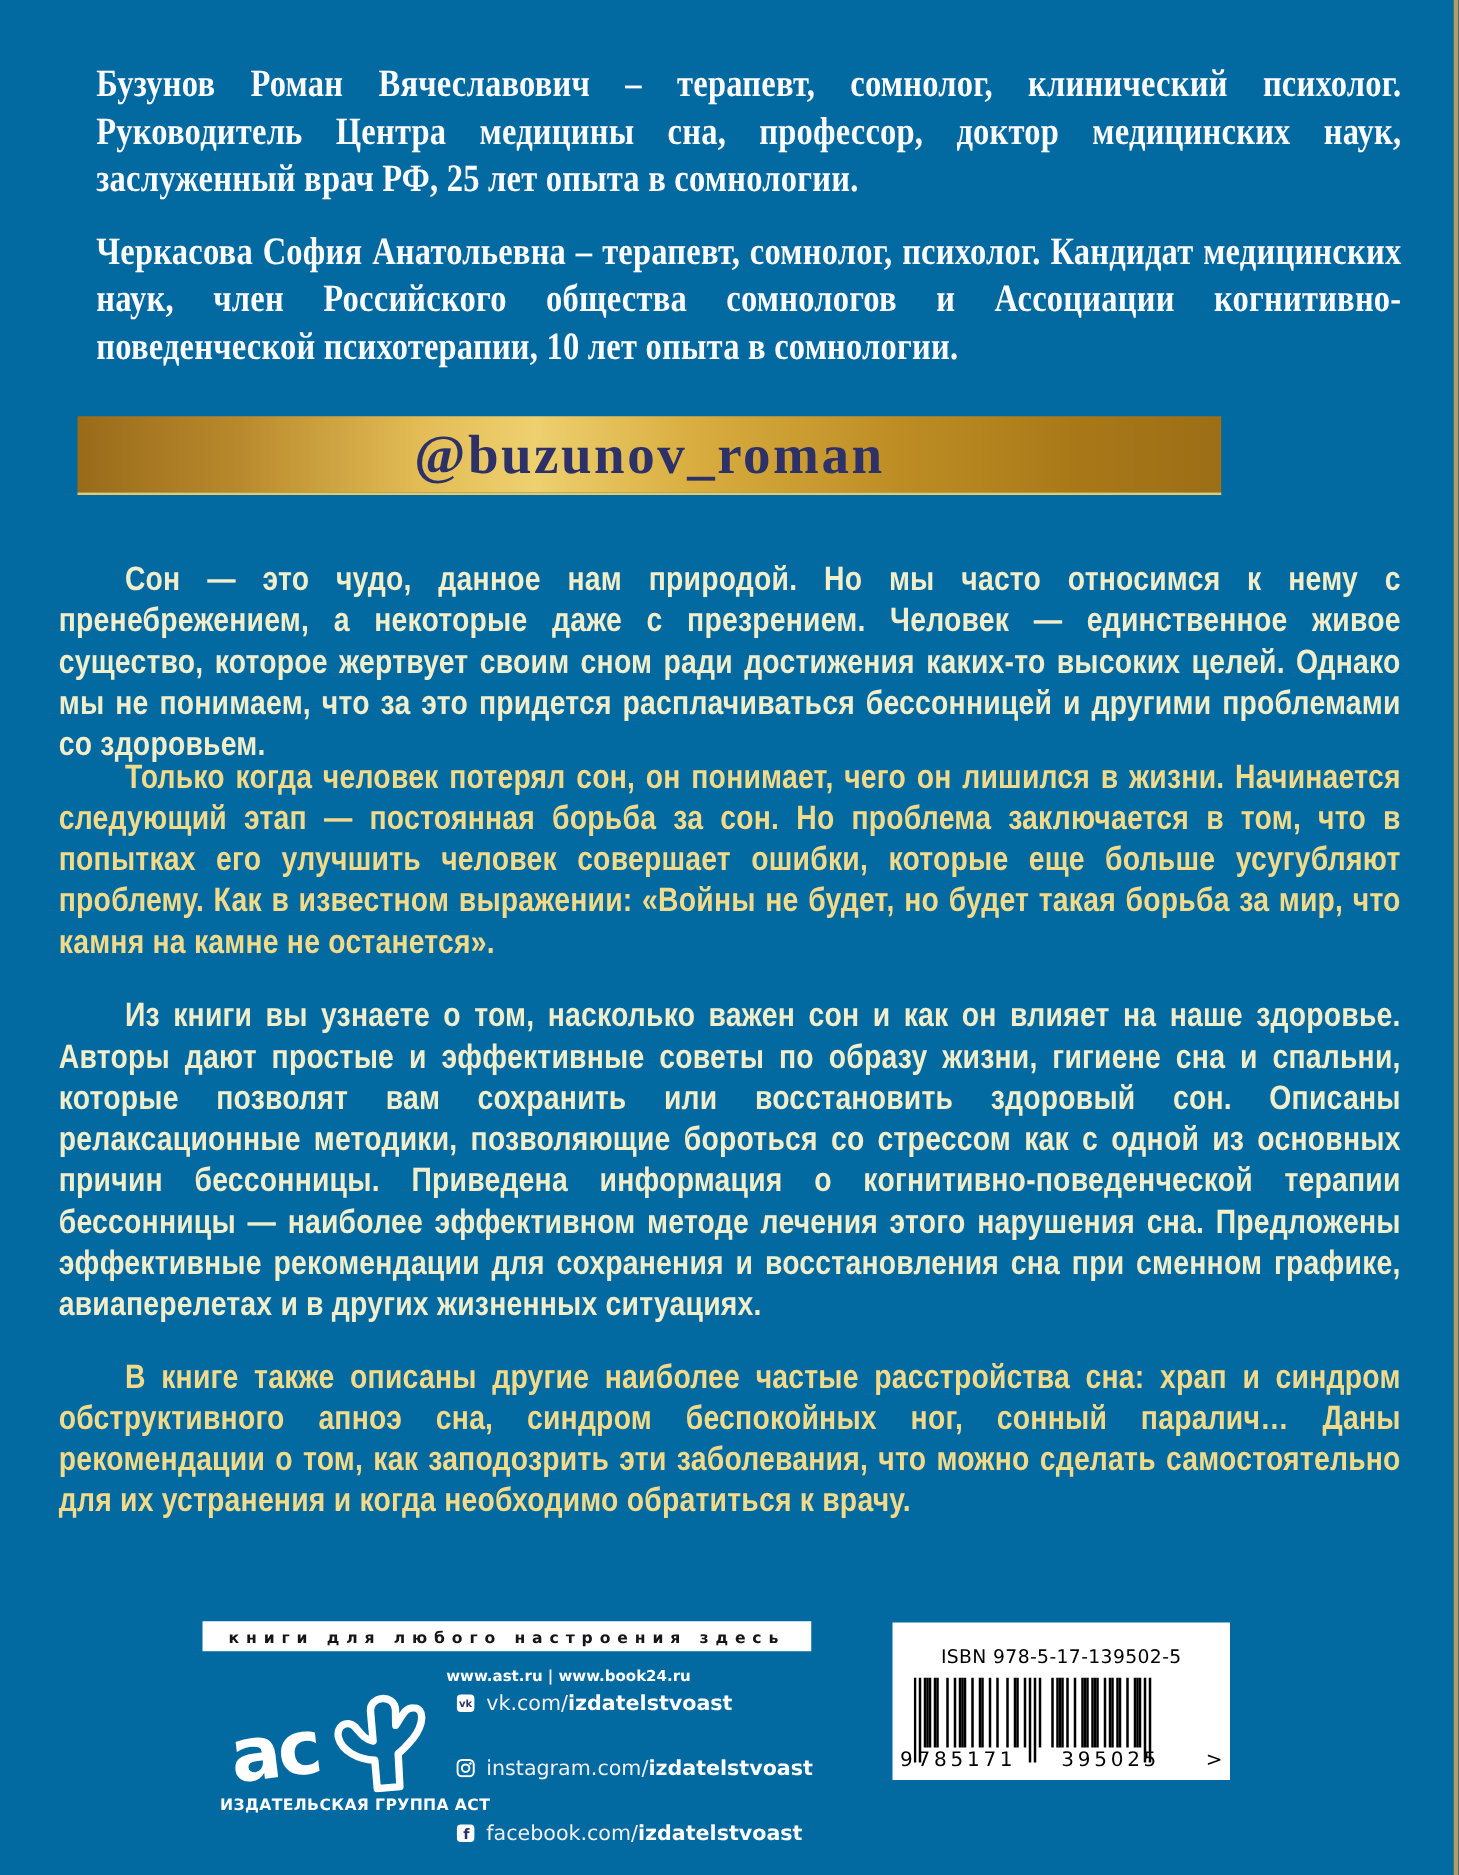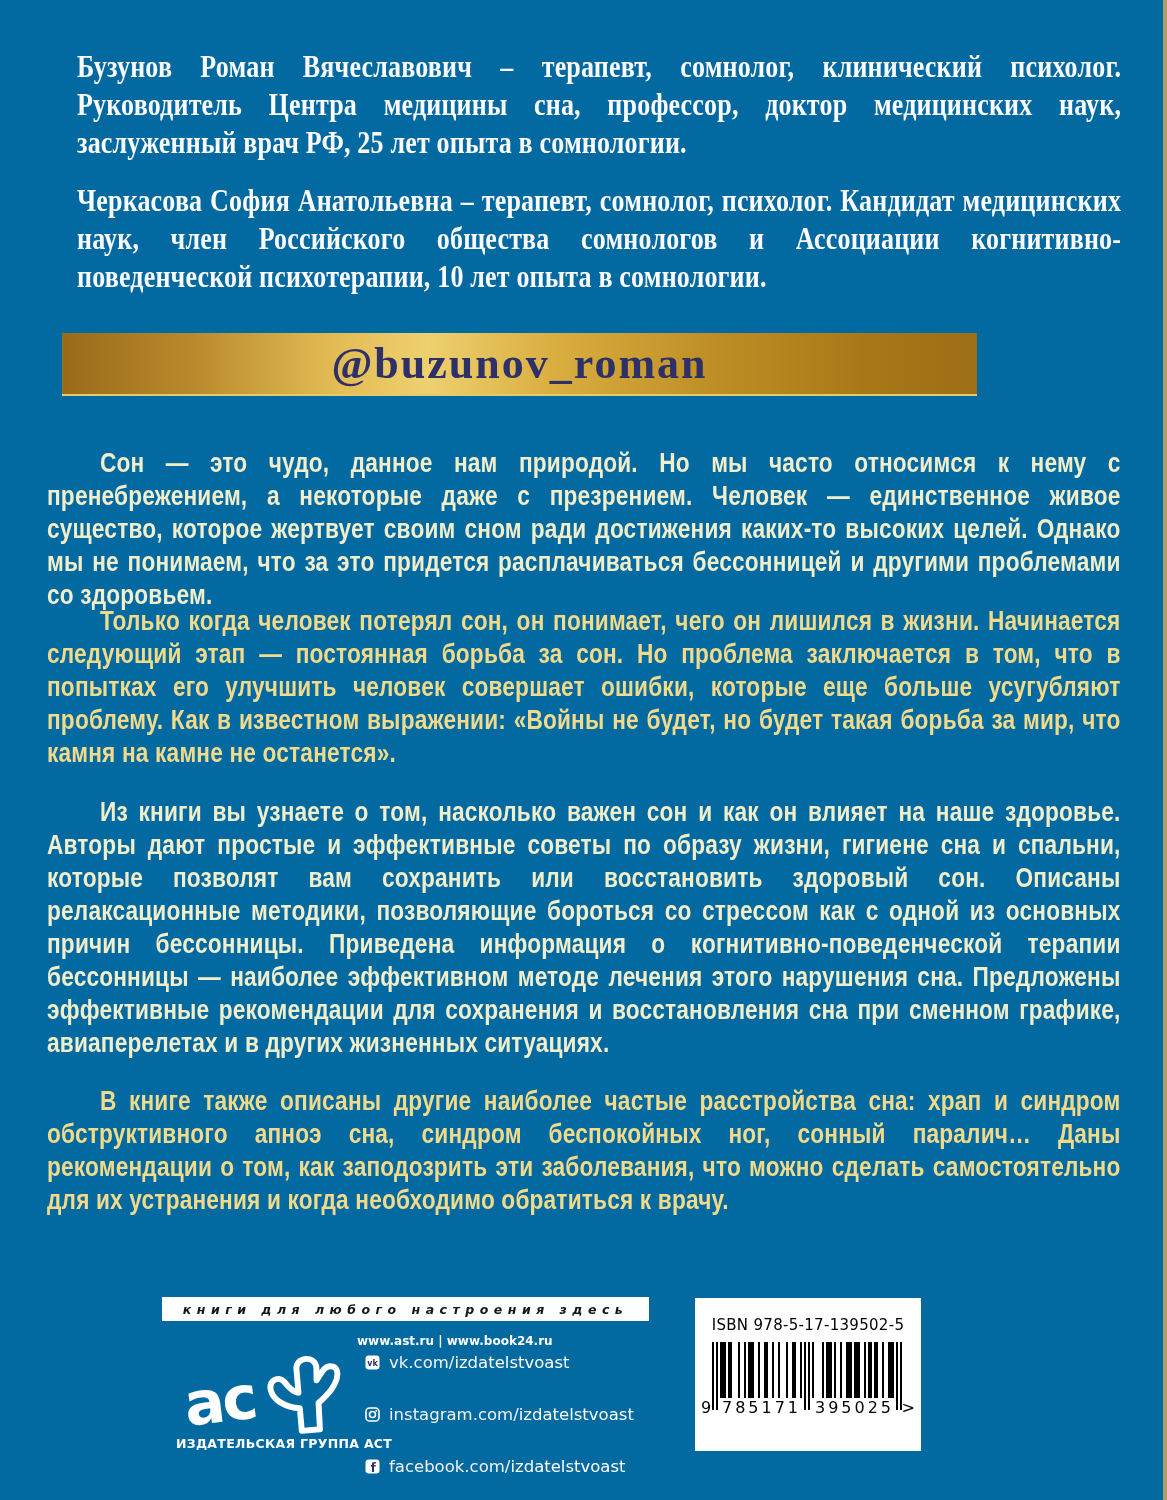--- a/index.html
+++ b/index.html
@@ -49,53 +49,54 @@
   #bp3{top:796px;}
   #bp4{top:1085px;}
 
   
   .slogan{
     position:absolute;left:162px;top:1297px;width:487px;height:24px;
     background:#ffffff;display:flex;align-items:center;justify-content:center;
   }
   .slogan span{
     font-family:"DejaVu Sans",sans-serif;font-weight:700;font-size:12.5px;
-    color:#15151a;letter-spacing:5.5px;white-space:nowrap;font-style:italic;
+    color:#15151a;letter-spacing:5.5px;white-space:nowrap;
   }
   .ast-logo{position:absolute;left:183px;top:1334px;width:182px;height:100px;}
   .pub-caption{
     position:absolute;left:176px;top:1436px;width:200px;text-align:center;
     font-family:"DejaVu Sans",sans-serif;font-weight:700;font-size:12.5px;
     color:#ffffff;letter-spacing:0.3px;white-space:nowrap;
   }
   .websites{
     position:absolute;left:357px;top:1334px;
     font-family:"DejaVu Sans",sans-serif;font-weight:700;font-size:12px;color:#ffffff;
   }
   .socials{position:absolute;left:365px;top:1352px;display:flex;flex-direction:column;gap:32px;}
   .soc-row{display:flex;align-items:center;height:20px;}
   .soc-icon{width:15px;height:15px;margin-right:9px;flex:0 0 15px;}
   .soc-text{font-family:"DejaVu Sans",sans-serif;font-size:16.5px;color:#f2f2f5;white-space:nowrap;}
-  .soc-text b{font-weight:400;color:#ffffff;}
+  .soc-text b{font-weight:700;color:#ffffff;}
 
   .barcode{
-    position:absolute;left:695px;top:1298px;width:226px;height:153px;
+    position:absolute;left:714px;top:1298px;width:226px;height:126px;
     background:#ffffff;
+    padding-left:44px;
   }
   .isbn{
     position:absolute;top:18px;left:0;width:100%;text-align:center;
     font-family:"DejaVu Sans",sans-serif;font-size:15px;color:#000;letter-spacing:0.3px;
   }
   #bars{position:absolute;left:17px;top:44px;}
   .bdigits{
     position:absolute;left:0;top:100px;width:100%;padding:0 6px;box-sizing:border-box;
     display:flex;align-items:flex-start;
     font-family:"DejaVu Sans",sans-serif;font-size:16px;color:#000;
   }
-  .bdigits .bg1,.bdigits .bg2{flex:1;text-align:center;letter-spacing:3px;}
+  .bdigits .bg1,.bdigits .bg2{flex:1;text-align:left;letter-spacing:3px;}
   .bdigits .bleft{width:14px;}
   .bdigits .bsuf{width:14px;text-align:right;}
 </style>
 </head>
 <body>
 
 <div class="page">
   <div class="edge-strip"></div>
 
   <p class="author" id="author1"><span class="a-name">Бузунов Роман Вячеславович</span> <span class="a-sep">–</span> <span class="a-desc">терапевт, сомнолог, клинический психолог. Руководитель Центра медицины сна, профессор, доктор медицинских наук, заслуженный врач РФ, 25 лет опыта в сомнологии.</span></p>

